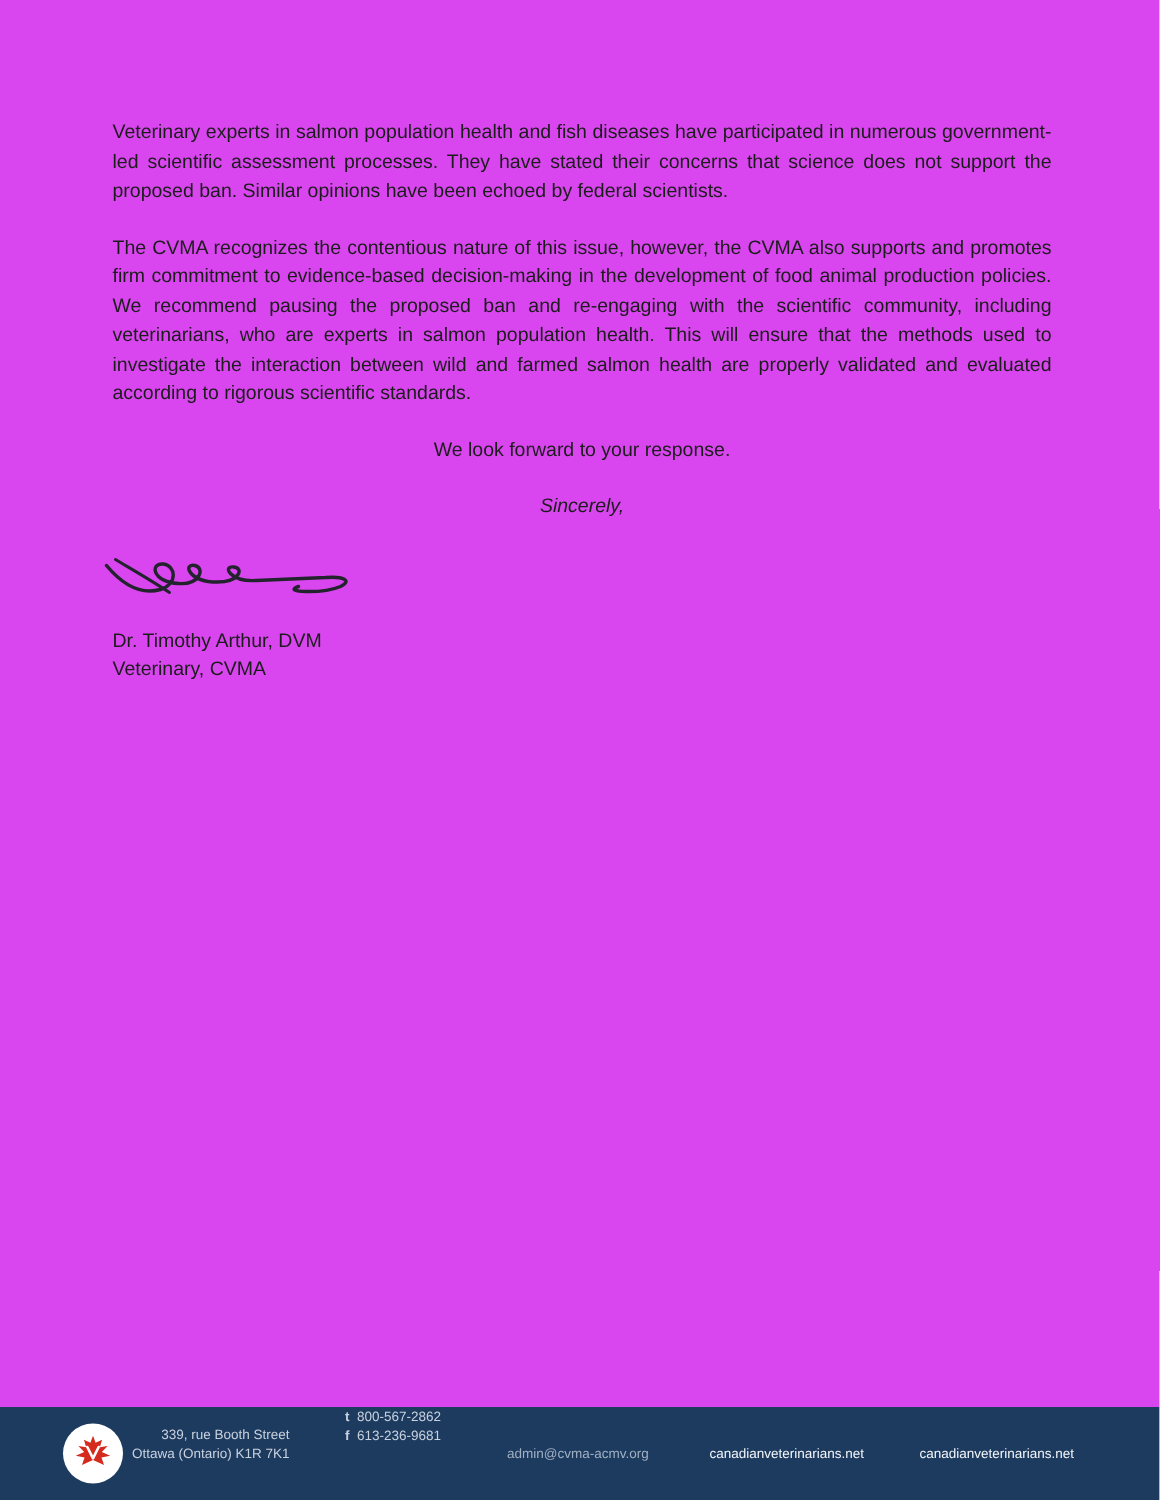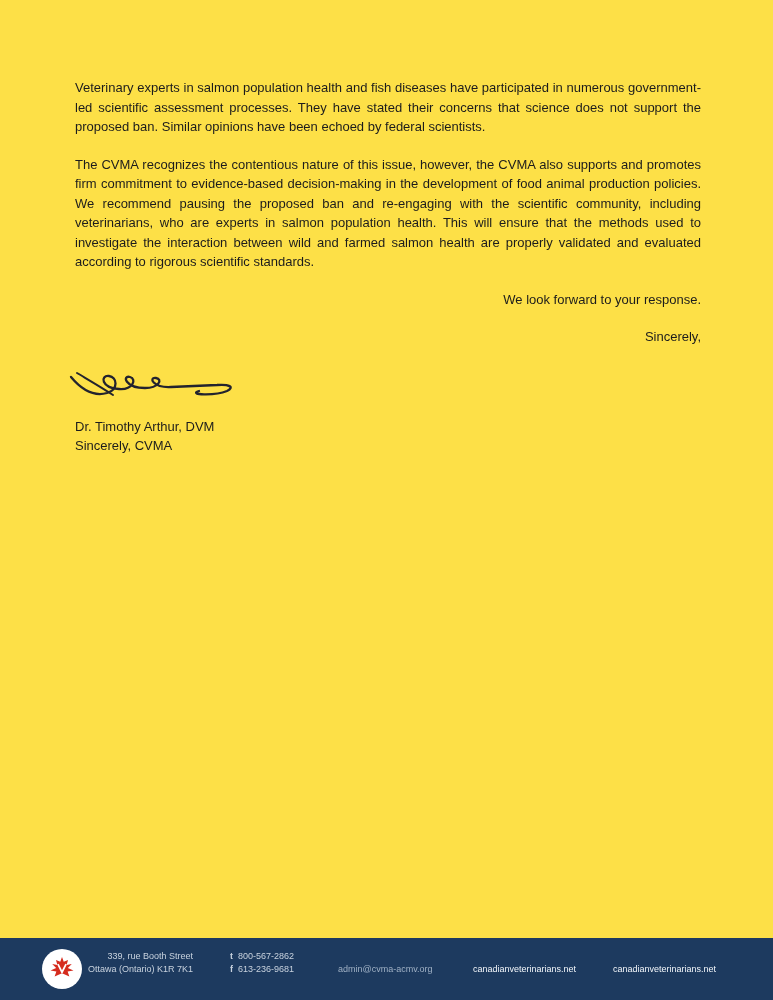--- a/index.html
+++ b/index.html
@@ -5,39 +5,39 @@
   html, body {
     margin: 0;
     padding: 0;
     background: #ffffff;
     font-family: "Liberation Sans", sans-serif;
   }
   .page {
     position: relative;
     width: 773px;
     height: 1000px;
-    background: #fde047;
+    background: #d946ef;
     overflow: hidden;
     margin: 0 auto;
   }
   .letter-body {
     position: absolute;
     left: 75px;
     top: 78px;
     width: 626px;
     color: #1c1c1c;
     font-size: 13px;
     line-height: 19.5px;
   }
   .letter-body p {
     margin: 0 0 18px 0;
     text-align: justify;
   }
-  .letter-body p.no-justify { text-align: right; }
-  .sincerely { margin-bottom: 8px !important; }
+  .letter-body p.no-justify { text-align: center; }
+  .sincerely { margin-bottom: 8px !important; font-style: italic; }
   .signature-wrap {
     margin: 6px 0 10px -8px;
     width: 210px;
     height: 52px;
   }
   .signature-wrap svg { display: block; }
   .signer-block {
     margin-top: 10px;
     line-height: 19.5px;
   }
@@ -64,21 +64,21 @@
     display: flex;
     align-items: center;
     justify-content: center;
   }
   .footer .col {
     position: absolute;
     line-height: 13px;
     white-space: nowrap;
   }
   .footer .col-address { left: 88px;  top: 12px; color: #c8d2de; }
-  .footer .col-phone   { left: 230px; top: 12px; color: #c8d2de; }
+  .footer .col-phone   { left: 230px; top: 0; color: #c8d2de; }
   .footer .col-email   { left: 338px; top: 25px; color: #9fb0c4; }
   .footer .col-site-en { left: 473px; top: 25px; color: #f2f6fa; }
   .footer .col-site-fr { left: 613px; top: 25px; color: #f2f6fa; }
   .footer .pf-label { font-weight: bold; margin-right: 5px; }
   .footer a { color: inherit; text-decoration: none; }
 </style>
 </head>
 <body>
 
 <div class="page">
@@ -91,21 +91,21 @@
 
     <div class="signature-wrap">
       <svg width="210" height="52" viewBox="0 0 210 52" xmlns="http://www.w3.org/2000/svg">
         <path d="M4 22 C 14 34, 26 42, 40 38 C 52 34, 50 22, 42 21 C 33 20, 34 33, 52 34 C 66 35, 70 24, 63 22 C 55 20, 58 33, 78 33 C 92 33, 96 24, 89 23 C 81 22, 86 33, 104 32 L 150 30 C 162 29, 168 32, 160 36 C 148 41, 120 40, 132 36" fill="none" stroke="#23232e" stroke-width="2.3" stroke-linecap="round" stroke-linejoin="round"></path>
         <path d="M10 18 C 20 24, 34 32, 46 40" fill="none" stroke="#23232e" stroke-width="2" stroke-linecap="round"></path>
       </svg>
     </div>
 
     <div class="signer-block">
       <div>Dr. Timothy Arthur, DVM</div>
-      <div>Sincerely, CVMA</div>
+      <div>Veterinary, CVMA</div>
     </div>
   </div>
 
   <div class="footer">
 
     <div class="logo-circle">
       <svg width="26" height="26" viewBox="0 0 24 24" xmlns="http://www.w3.org/2000/svg">
         <path d="M12 1 L13.6 5.4 L17.6 3.6 L16.2 8.2 L21 7.4 L17.4 11 L22.6 13.4 L17.2 14.4 L18.8 19 L12 16 L5.2 19 L6.8 14.4 L1.4 13.4 L6.6 11 L3 7.4 L7.8 8.2 L6.4 3.6 L10.4 5.4 Z" fill="#d52b1e"></path>
         <path d="M8.5 8 L12 15 L15.5 8" fill="none" stroke="#ffffff" stroke-width="1.6" stroke-linecap="round" stroke-linejoin="round"></path>
       </svg>

